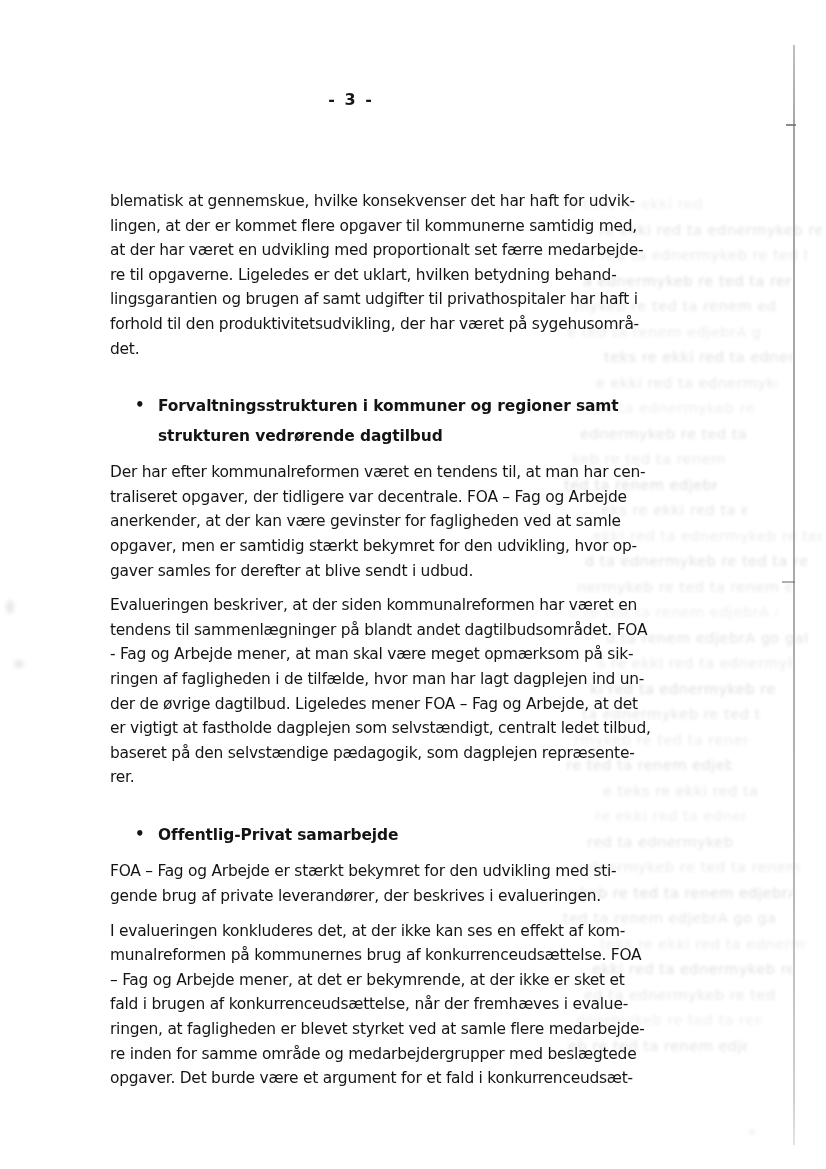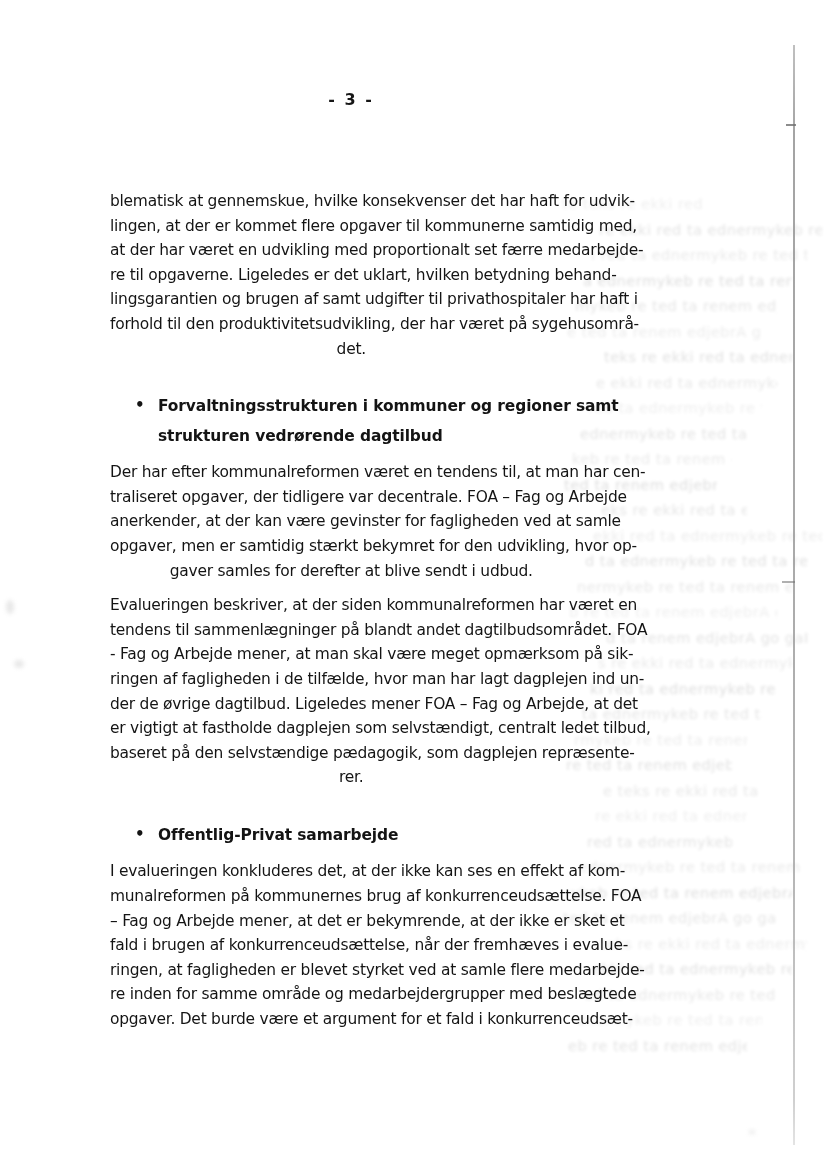--- a/index.html
+++ b/index.html
@@ -24,21 +24,21 @@
     left:110px;top:189px;width:500px;
   }
   .line{
     white-space:nowrap;
     font-size:16px;
     line-height:24.6px;
     letter-spacing:-0.25px;
     transform:scaleX(.965);
     transform-origin:left top;
   }
-  .paragraph{margin-top:10px;text-align:center;}
+  .paragraph{margin-top:10px;}
   .paragraph:first-child{margin-top:0;}
   .bullet-heading{
     margin-top:30px;
     position:relative;
     padding-left:48px;
     font-weight:bold;
   }
   .bullet-heading .line{line-height:29.5px;letter-spacing:-0.1px;}
   .bullet-glyph{
     position:absolute;left:25px;top:7px;
@@ -149,20 +149,24 @@
         <div class="line">der de øvrige dagtilbud. Ligeledes mener FOA – Fag og Arbejde, at det</div>
         <div class="line">er vigtigt at fastholde dagplejen som selvstændigt, centralt ledet tilbud,</div>
         <div class="line">baseret på den selvstændige pædagogik, som dagplejen repræsente-</div>
         <div class="line">rer.</div>
       </div>
       <div class="bullet-heading">
         <span class="bullet-glyph">•</span>
         <div class="line">Offentlig-Privat samarbejde</div>
       </div>
       <div class="paragraph">
+        <div class="line">FOA – Fag og Arbejde er stærkt bekymret for den udvikling med sti-</div>
+        <div class="line">gende brug af private leverandører, der beskrives i evalueringen.</div>
+      </div>
+      <div class="paragraph">
         <div class="line">I evalueringen konkluderes det, at der ikke kan ses en effekt af kom-</div>
         <div class="line">munalreformen på kommunernes brug af konkurrenceudsættelse. FOA</div>
         <div class="line">– Fag og Arbejde mener, at det er bekymrende, at der ikke er sket et</div>
         <div class="line">fald i brugen af konkurrenceudsættelse, når der fremhæves i evalue-</div>
         <div class="line">ringen, at fagligheden er blevet styrket ved at samle flere medarbejde-</div>
         <div class="line">re inden for samme område og medarbejdergrupper med beslægtede</div>
         <div class="line">opgaver. Det burde være et argument for et fald i konkurrenceudsæt-</div>
       </div>
     </div>
 

